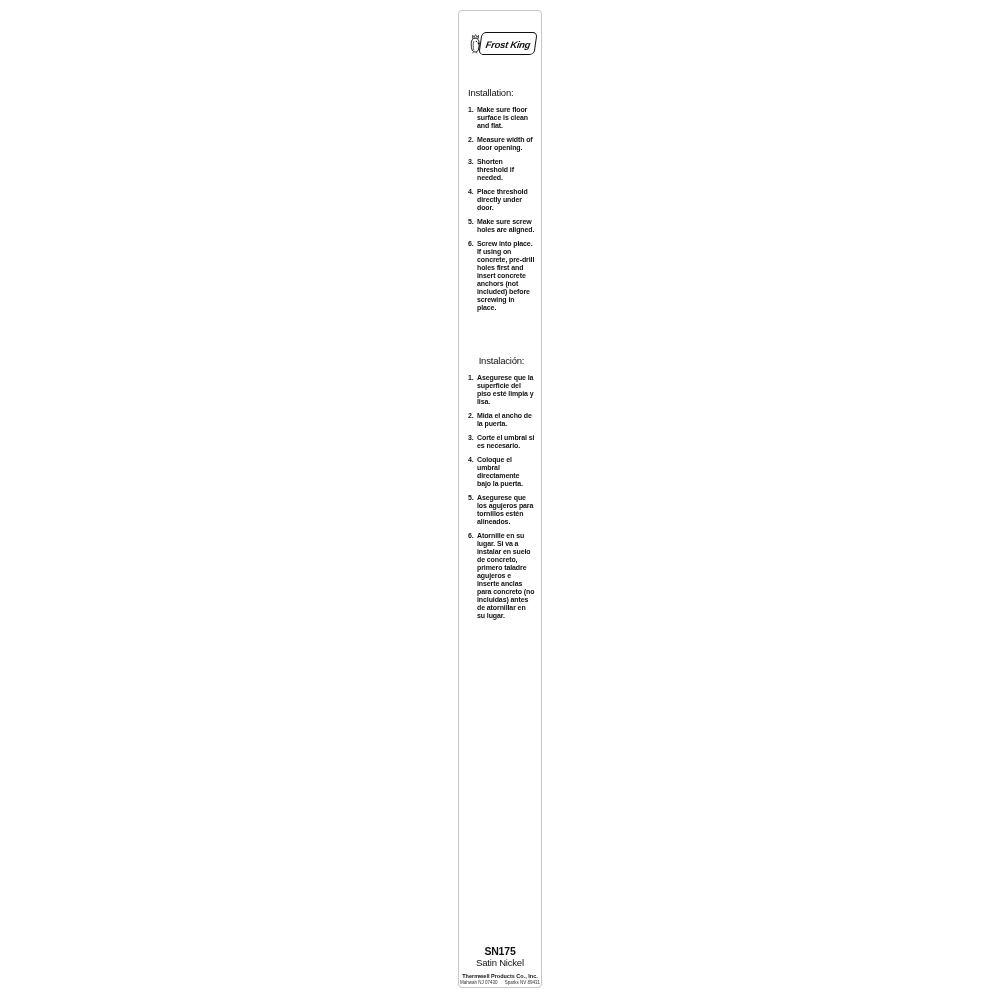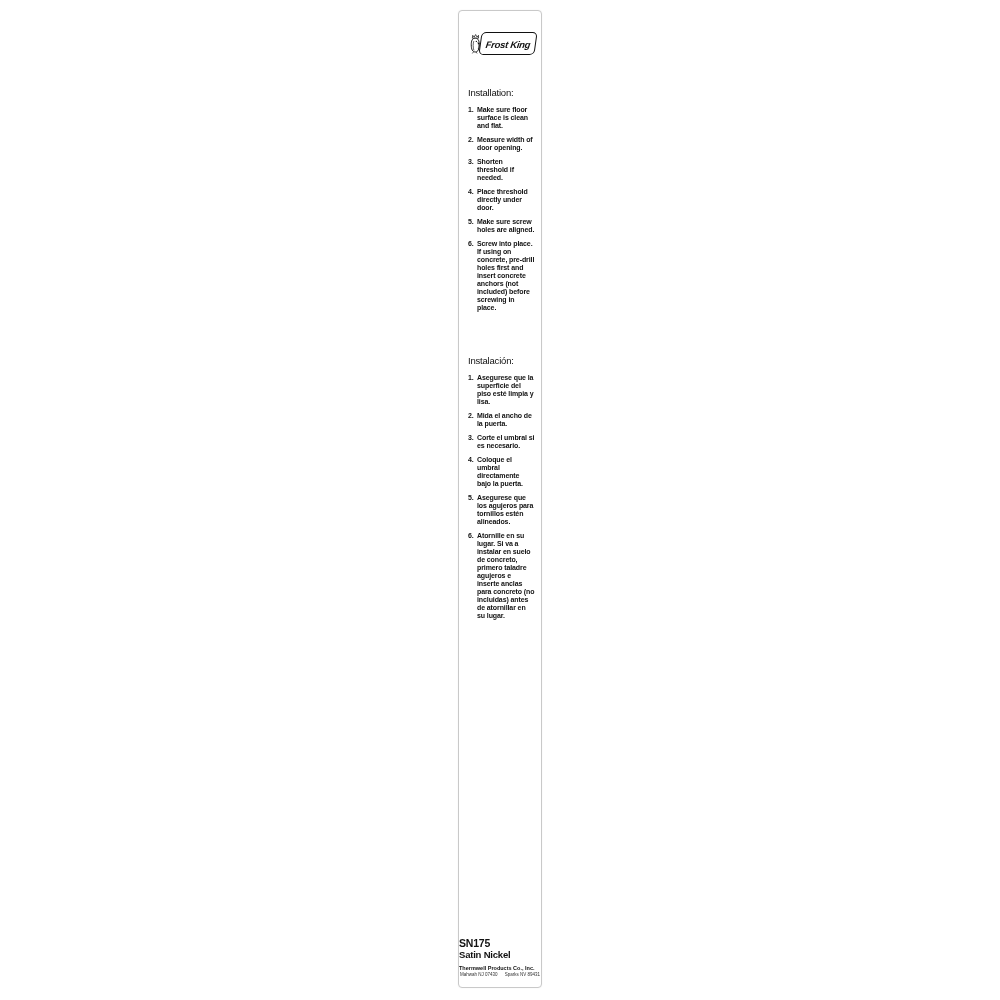--- a/index.html
+++ b/index.html
@@ -69,21 +69,21 @@
     color: #111111;
   }
   
   .section-heading {
     font-size: 9.5px;
     font-weight: normal;
     letter-spacing: -0.2px;
     margin: 0;
   }
   .heading-en { margin-top: 31px; }
-  .heading-es { margin-top: 43px; }
+  .heading-es { margin-top: 43px; text-align: center; }
   .instruction-list {
     list-style: none;
     margin: 8px 0 0 0;
     padding: 0;
   }
   .instruction-list li {
     position: relative;
     padding-left: 9px;
     font-size: 7px;
     font-weight: bold;
@@ -93,33 +93,33 @@
   }
   .item-num {
     position: absolute;
     left: 0;
     top: 0;
   }
   
   .footer {
     position: absolute;
     left: 0;
-    bottom: 9px;
+    bottom: 1px;
     width: 100%;
-    text-align: left;
+    text-align: center;
   }
   .model-number {
     font-size: 10.5px;
     font-weight: bold;
     letter-spacing: -0.2px;
     line-height: 12px;
   }
   .finish-name {
     font-size: 9.5px;
-    font-weight: bold;
+    font-weight: normal;
     letter-spacing: -0.2px;
     line-height: 11px;
   }
   .company-name {
     margin-top: 5px;
     font-size: 5.5px;
     font-weight: bold;
     line-height: 7px;
   }
   .addresses {

